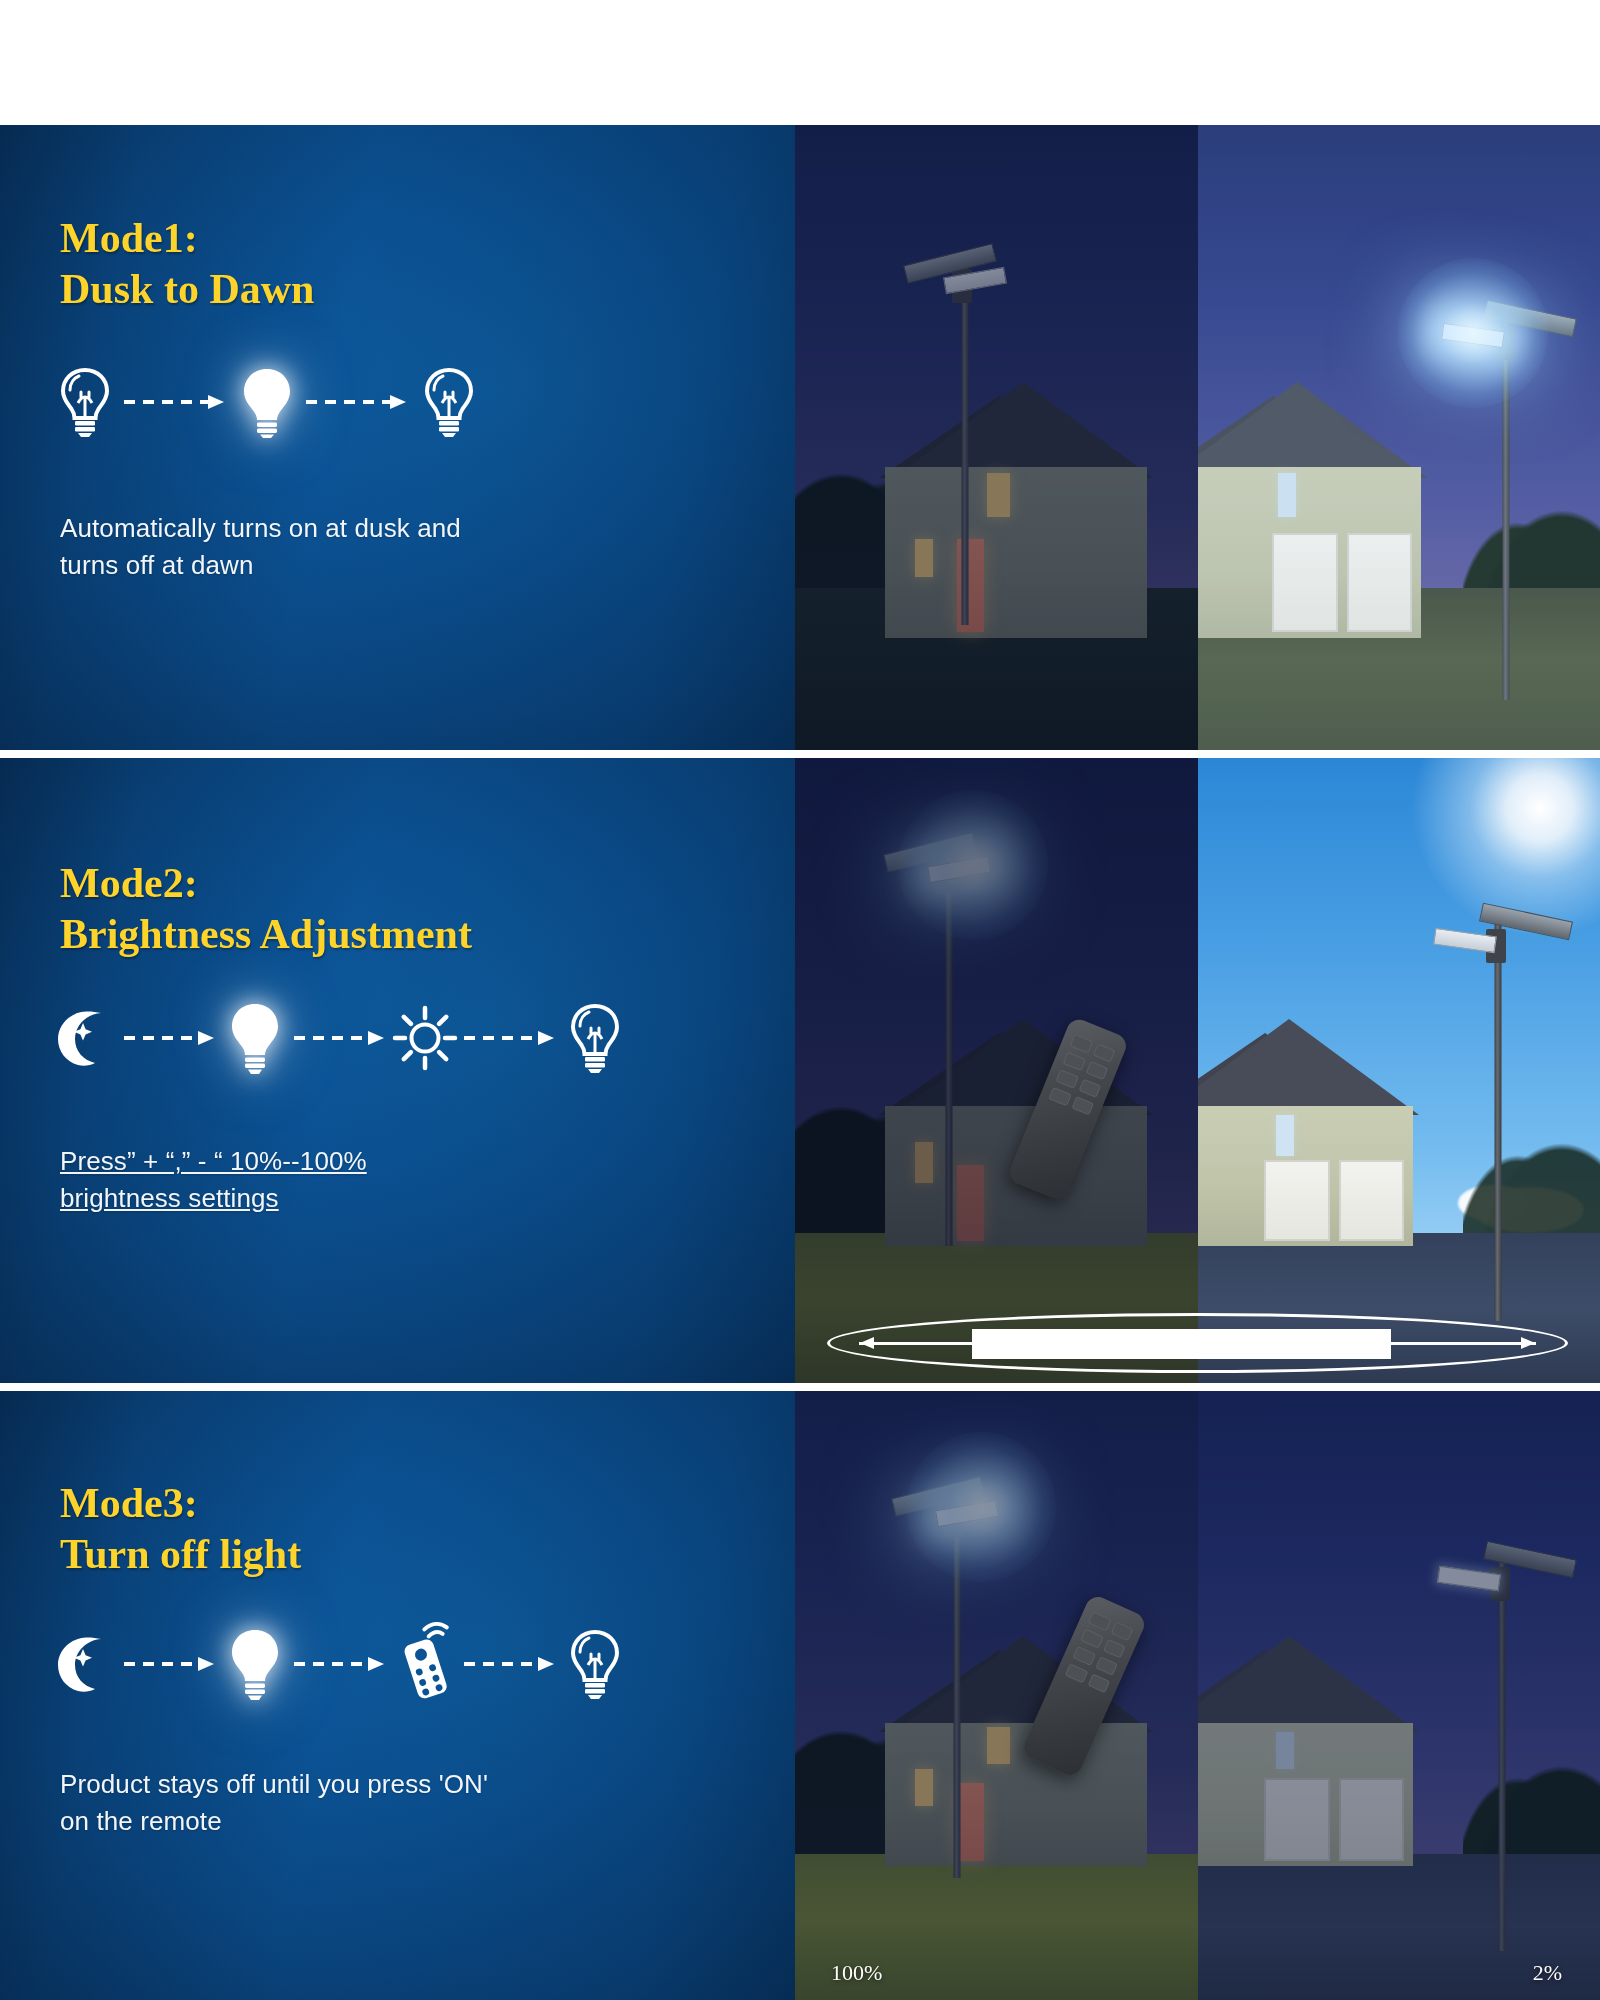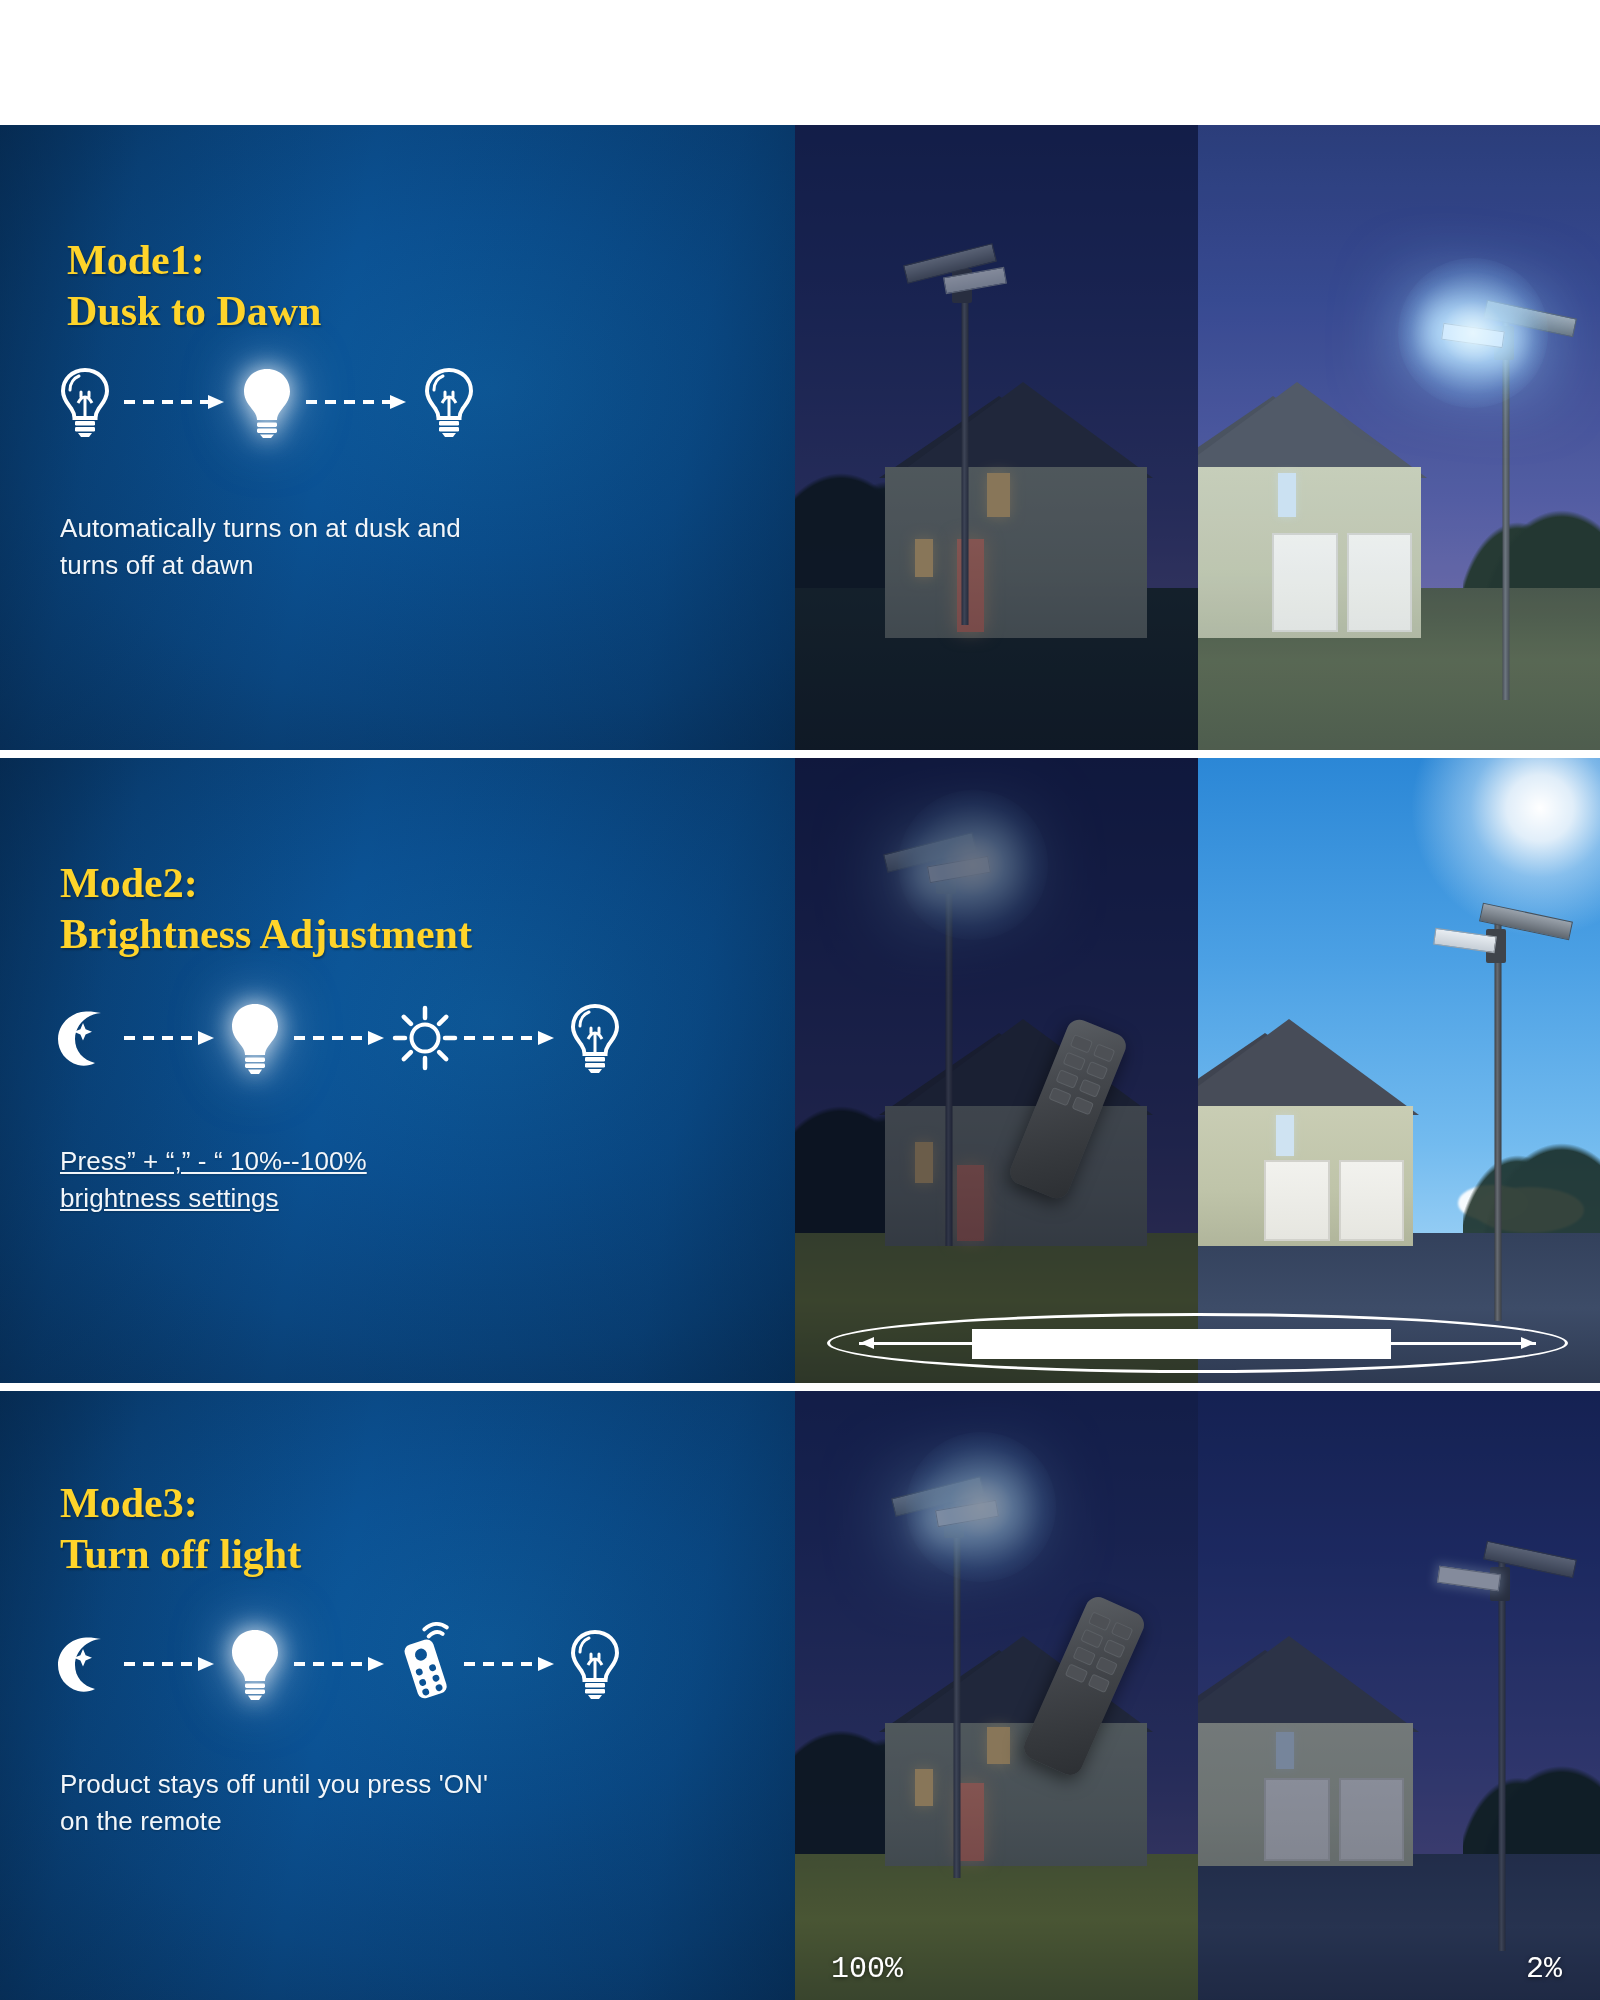--- a/index.html
+++ b/index.html
@@ -90,21 +90,21 @@
     left: 60px;
     font-family: "Liberation Serif", "DejaVu Serif", serif;
     font-weight: bold;
     color: #ffd42a;
     font-size: 42px;
     line-height: 1.22;
     text-shadow: 1px 2px 2px rgba(0,0,0,0.30);
     white-space: pre-line;
   }
   .panel .mode-title { top: auto; }
-  .panel-1 .mode-title { top: 110px; margin-left: 7px; }
+  .panel-1 .mode-title { top: 88px; }
   .panel-2 .mode-title { top: 100px; }
   .panel-3 .mode-title { top: 87px; }
 
   .mode-desc {
     position: absolute;
     left: 60px;
     color: #f2f6fa;
     font-size: 26px;
     line-height: 1.42;
     letter-spacing: 0.1px;
@@ -387,22 +387,22 @@
   }
   .anno-blank {
     position: absolute;
     background: #ffffff;
   }
 
   .pct-label {
     position: absolute;
     bottom: 14px;
     color: #ffffff;
-    font-size: 30px;
-    font-family: Liberation Mono, monospace;
+    font-size: 22px;
+    font-family: Liberation Serif, serif;
     text-shadow: 0 1px 4px rgba(0,0,0,0.6);
     margin-top: 28px;
   }
   .pct-left  { left: 36px; }
   .pct-right { right: 38px; }
 </style>
 </head>
 <body>
 
 <div class="page">

